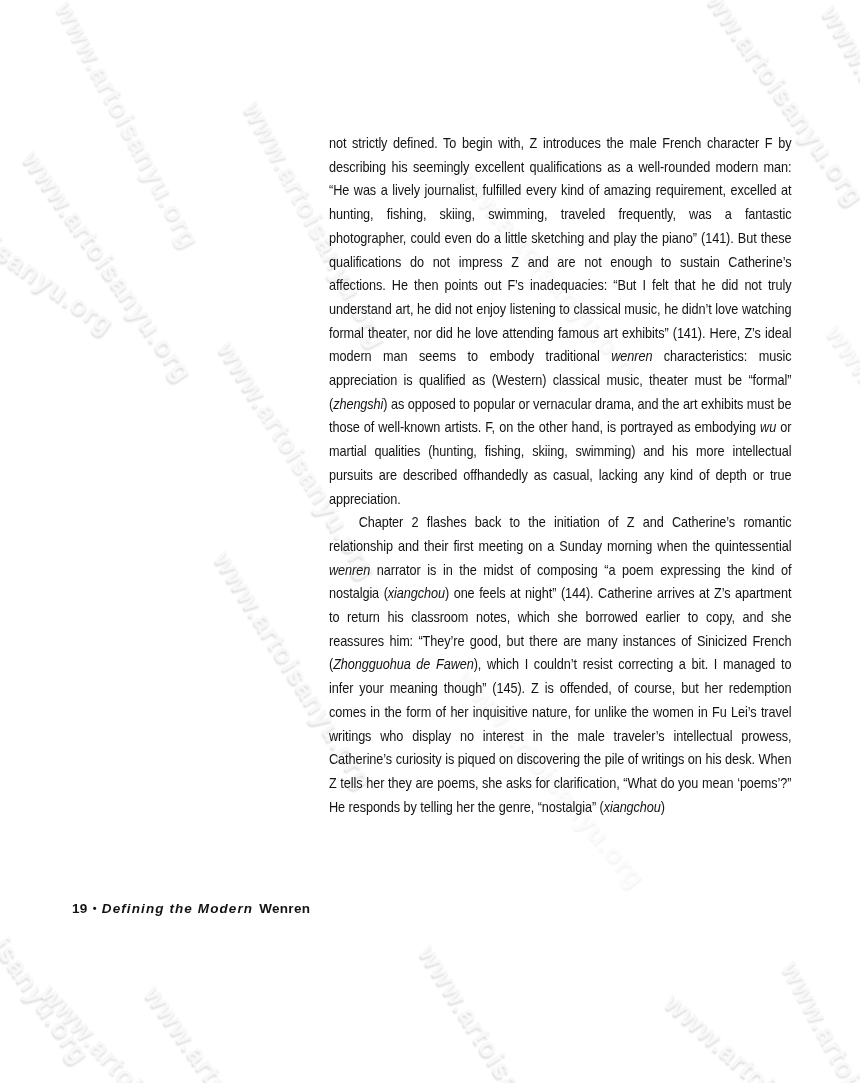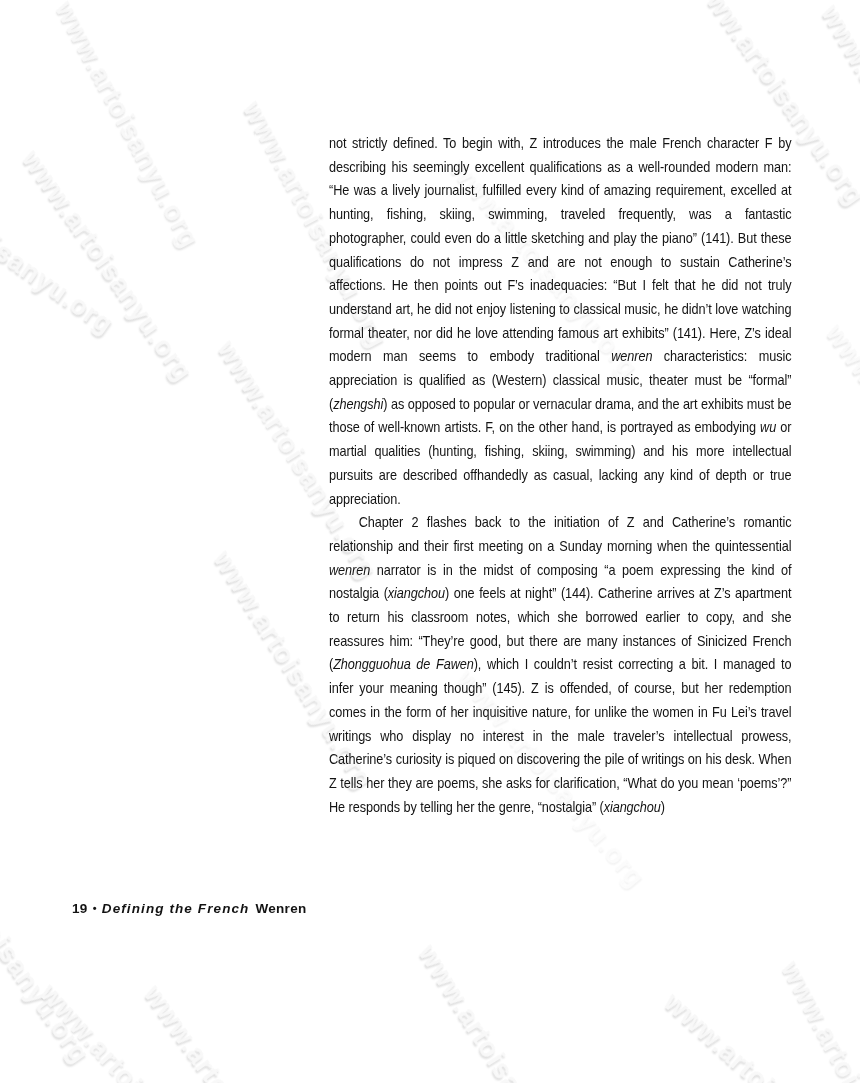--- a/index.html
+++ b/index.html
@@ -98,21 +98,21 @@
       <span class="wm" style="left: 45px; top: 973px; opacity: 1; transform: rotate(48deg);">www.artoisanyu.org</span>
       <span class="wm" style="left: 150px; top: 973px; opacity: 1; transform: rotate(55deg);">www.artoisanyu.org</span>
     </div>
 
   <main class="body-text">
       <p class=""><span>not strictly defined. To begin with, Z introduces the male French character F by describing his seemingly excellent qualifications as a well-rounded modern man: “He was a lively journalist, fulfilled every kind of amazing requirement, excelled at hunting, fishing, skiing, swimming, traveled frequently, was a fantastic photographer, could even do a little sketching and play the piano” (141). But these qualifications do not impress Z and are not enough to sustain Catherine’s affections. He then points out F’s inadequacies: “But I felt that he did not truly understand art, he did not enjoy listening to classical music, he didn’t love watching formal theater, nor did he love attending famous art exhibits” (141). Here, Z’s ideal modern man seems to embody traditional </span><span class="it">wenren</span><span> characteristics: music appreciation is qualified as (Western) classical music, theater must be “formal” (</span><span class="it">zhengshi</span><span>) as opposed to popular or vernacular drama, and the art exhibits must be those of well-known artists. F, on the other hand, is portrayed as embodying </span><span class="it">wu</span><span> or martial qualities (hunting, fishing, skiing, swimming) and his more intellectual pursuits are described offhandedly as casual, lacking any kind of depth or true appreciation.</span></p>
       <p class="indent"><span>Chapter 2 flashes back to the initiation of Z and Catherine’s romantic relationship and their first meeting on a Sunday morning when the quintessential </span><span class="it">wenren</span><span> narrator is in the midst of composing “a poem expressing the kind of nostalgia (</span><span class="it">xiangchou</span><span>) one feels at night” (144). Catherine arrives at Z’s apartment to return his classroom notes, which she borrowed earlier to copy, and she reassures him: “They’re good, but there are many instances of Sinicized French (</span><span class="it">Zhongguohua de Fawen</span><span>), which I couldn’t resist correcting a bit. I managed to infer your meaning though” (145). Z is offended, of course, but her redemption comes in the form of her inquisitive nature, for unlike the women in Fu Lei’s travel writings who display no interest in the male traveler’s intellectual prowess, Catherine’s curiosity is piqued on discovering the pile of writings on his desk. When Z tells her they are poems, she asks for clarification, “What do you mean ‘poems’?” He responds by telling her the genre, “nostalgia” (</span><span class="it">xiangchou</span><span>)</span></p>
     </main>
 
   <footer class="running-foot">
-    <span class="pn">19</span><span class="sep">•</span><span class="ti">Defining the French</span><span class="tw">Wenren</span>
+    <span class="pn">19</span><span class="sep">•</span><span class="ti">Defining the Modern</span><span class="tw">Wenren</span>
   </footer>
 
   <div class="jstor">
     <div class="j1">
       <span>This content downloaded from</span>
       <span class="redacted">143.184.248.194</span>
       <span>on</span>
       <span class="redacted">Thu, 16 Jun 2020 05:43:15 UTC</span>
     </div>
   </div>

